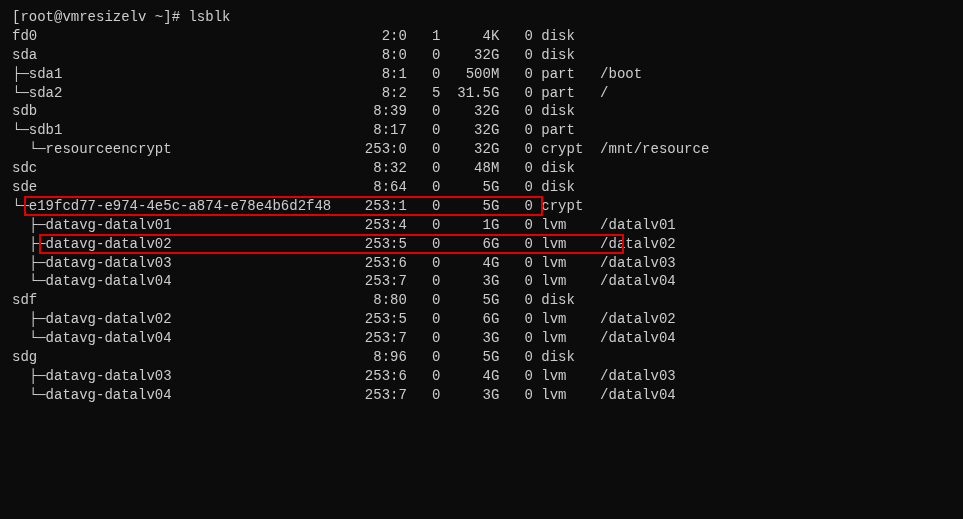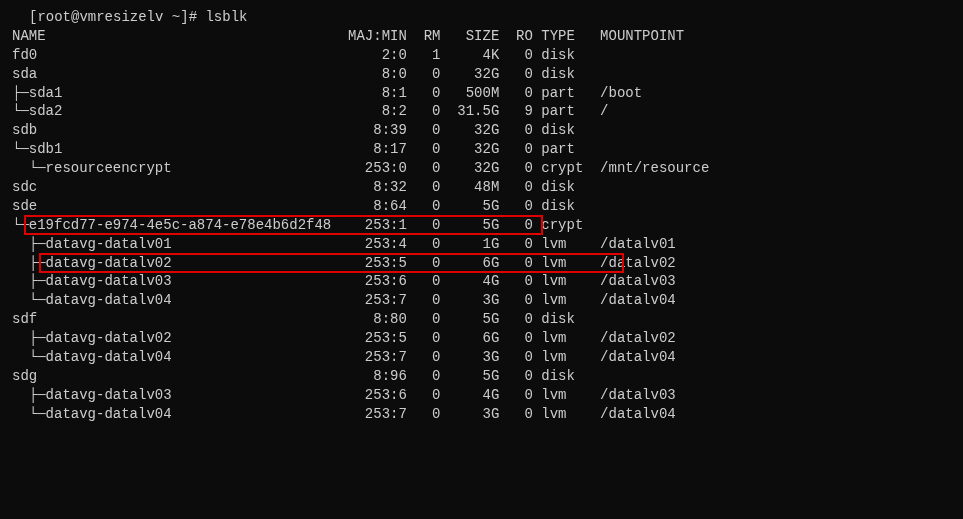--- a/index.html
+++ b/index.html
@@ -8,21 +8,20 @@
       background-color: #0c0c0c;
       color: #cccccc;
       font-family: "Consolas", "Courier New", monospace;
       font-size: 14px;
       line-height: 1.35;
       width: 963px;
       box-sizing: border-box;
     }
     .prompt-line {
       white-space: pre;
-      margin-left: 17px;
     }
     .row {
       white-space: pre;
       position: relative;
     }
     .header {
       white-space: pre;
     }
     .highlight-box {
       position: absolute;
@@ -34,27 +33,26 @@
       position: relative;
     }
   </style>
 </head>
 <body>
 
 <div class="container">
 
   <div class="prompt-line">[root@vmresizelv ~]# lsblk</div>
 
-  <div class="header" id="header-line">NAME                                    MAJ:MIN  RM   SIZE  RO TYPE   MOUNTPOINT</div>
 
   <div id="rows">
       <div class="row">fd0                                         2:0   1     4K   0 disk   </div>
       <div class="row">sda                                         8:0   0    32G   0 disk   </div>
       <div class="row">├─sda1                                      8:1   0   500M   0 part   /boot</div>
-      <div class="row">└─sda2                                      8:2   0  31.5G   9 part   /</div>
+      <div class="row">└─sda2                                      8:2   5  31.5G   0 part   /</div>
       <div class="row">sdb                                        8:39   0    32G   0 disk   </div>
       <div class="row">└─sdb1                                     8:17   0    32G   0 part   </div>
       <div class="row">  └─resourceencrypt                       253:0   0    32G   0 crypt  /mnt/resource</div>
       <div class="row">sdc                                        8:32   0    48M   0 disk   </div>
       <div class="row">sde                                        8:64   0     5G   0 disk   </div>
       <div class="row">└─e19fcd77-e974-4e5c-a874-e78e4b6d2f48    253:1   0     5G   0 crypt  <div class="highlight-box" style="left: 11.55px; width: 519.75px; top: -1px; height: 20px;"></div></div>
       <div class="row">  ├─datavg-datalv01                       253:4   0     1G   0 lvm    /datalv01</div>
       <div class="row">  ├─datavg-datalv02                       253:5   0     6G   0 lvm    /datalv02<div class="highlight-box" style="left: 26.95px; width: 585.2px; top: -1px; height: 20px;"></div></div>
       <div class="row">  ├─datavg-datalv03                       253:6   0     4G   0 lvm    /datalv03</div>
       <div class="row">  └─datavg-datalv04                       253:7   0     3G   0 lvm    /datalv04</div>

